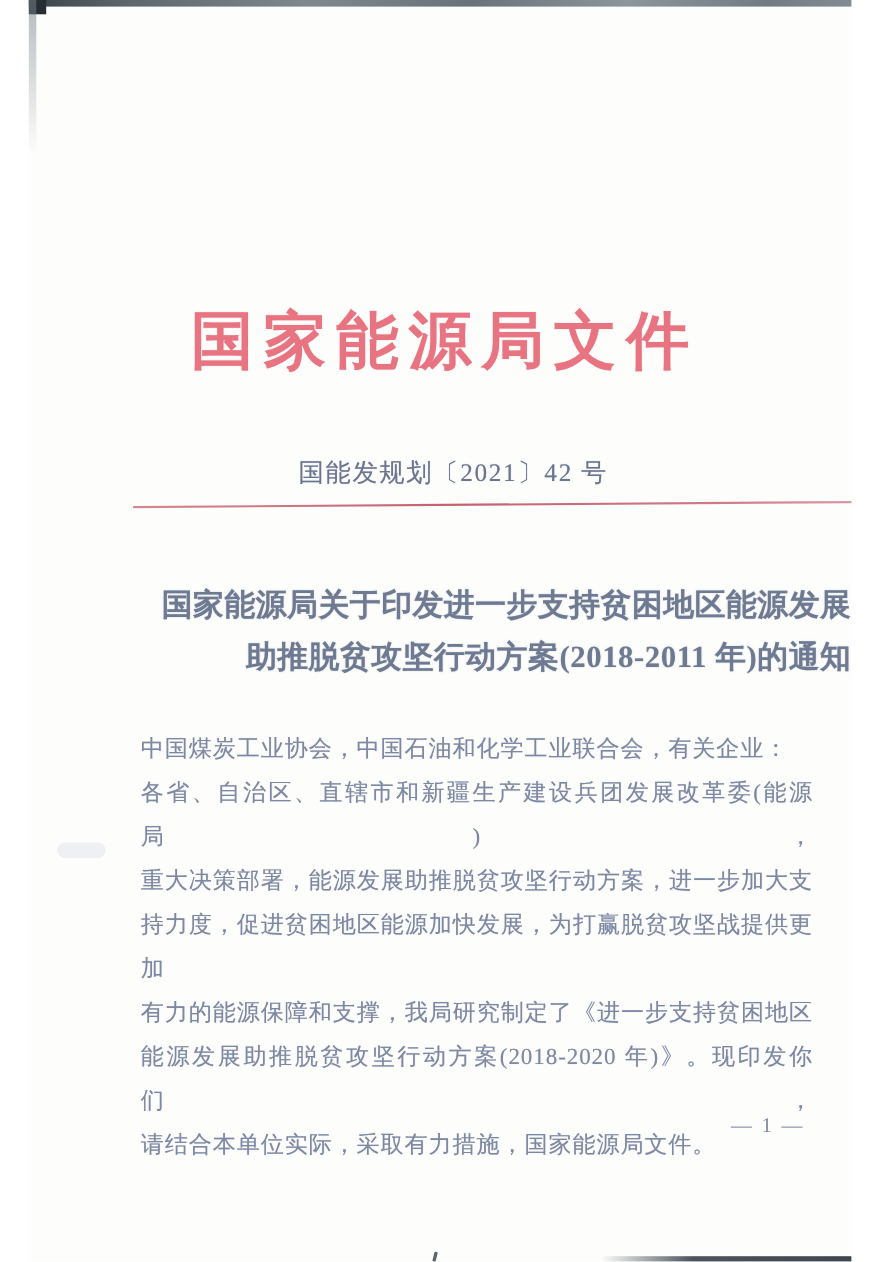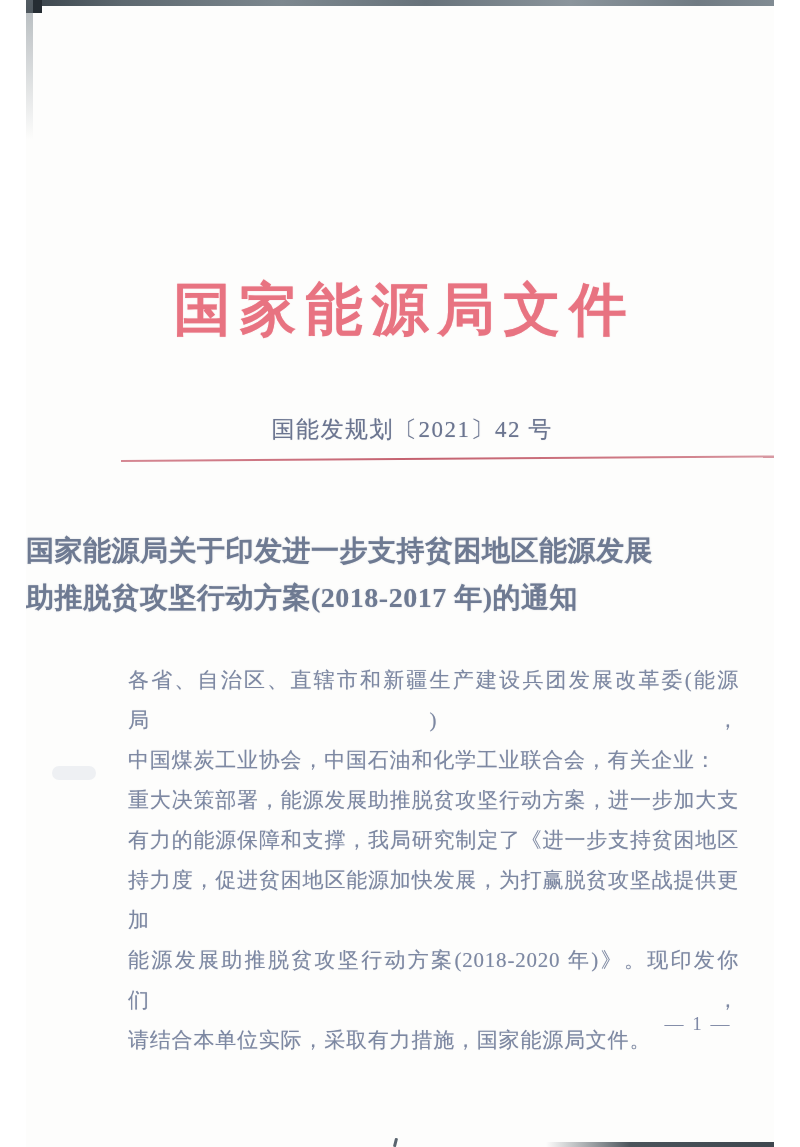--- a/index.html
+++ b/index.html
@@ -50,21 +50,21 @@
     letter-spacing:1.5px; color:var(--ink-mid);
     text-shadow:0 0 .8px rgba(107,117,144,.5); white-space:nowrap;
   }
   .red-rule {
     position:absolute; top:460px; left:95px; width:659px; height:2px;
     background:linear-gradient(90deg,#d58893,#c4616f 45%,#cf7b86 80%,#d89aa3);
     transform:rotate(-.4deg); transform-origin:left center;
   }
   .doc-title {
     position:absolute; top:527px; left:0; width:100%;
-    text-align:left; font-size:28px; font-weight:700; line-height:47px;
+    text-align:right; font-size:28px; font-weight:700; line-height:47px;
     letter-spacing:.5px; color:var(--ink-head);
     text-shadow:0 0 1.2px rgba(110,122,146,.5); white-space:nowrap;
   }
   .body-block {
     position:absolute; top:660px; left:102px; width:611px;
     font-size:21px; line-height:40px; letter-spacing:.8px;
     color:var(--ink-body); text-shadow:0 0 .8px rgba(125,136,162,.45);
   }
   .body-line { white-space:nowrap; }
   .body-line.justify { white-space:normal; text-align:justify; text-align-last:justify; }
@@ -88,28 +88,28 @@
   <div class="scan-bottom-bar"></div>
 
   <div class="org-title">国家能源局文件</div>
 
   <div class="doc-number">国能发规划〔2021〕42 号</div>
 
   <div class="red-rule"></div>
 
   <div class="doc-title">
     <div>国家能源局关于印发进一步支持贫困地区能源发展</div>
-    <div>助推脱贫攻坚行动方案(2018-2017 年)的通知</div>
+    <div>助推脱贫攻坚行动方案(2018-2011 年)的通知</div>
   </div>
 
   <div class="body-block">
+      <div class="body-line">中国煤炭工业协会，中国石油和化学工业联合会，有关企业：</div>
       <div class="body-line justify">各省、自治区、直辖市和新疆生产建设兵团发展改革委(能源局)，</div>
-      <div class="body-line">中国煤炭工业协会，中国石油和化学工业联合会，有关企业：</div>
       <div class="body-line justify">重大决策部署，能源发展助推脱贫攻坚行动方案，进一步加大支</div>
+      <div class="body-line justify">持力度，促进贫困地区能源加快发展，为打赢脱贫攻坚战提供更加</div>
       <div class="body-line justify">有力的能源保障和支撑，我局研究制定了《进一步支持贫困地区</div>
-      <div class="body-line justify">持力度，促进贫困地区能源加快发展，为打赢脱贫攻坚战提供更加</div>
       <div class="body-line justify">能源发展助推脱贫攻坚行动方案(2018-2020 年)》。现印发你们，</div>
       <div class="body-line">请结合本单位实际，采取有力措施，国家能源局文件。</div>
     </div>
 
   <div class="page-number">— 1 —</div>
 
 </div>
 
 </body></html>

